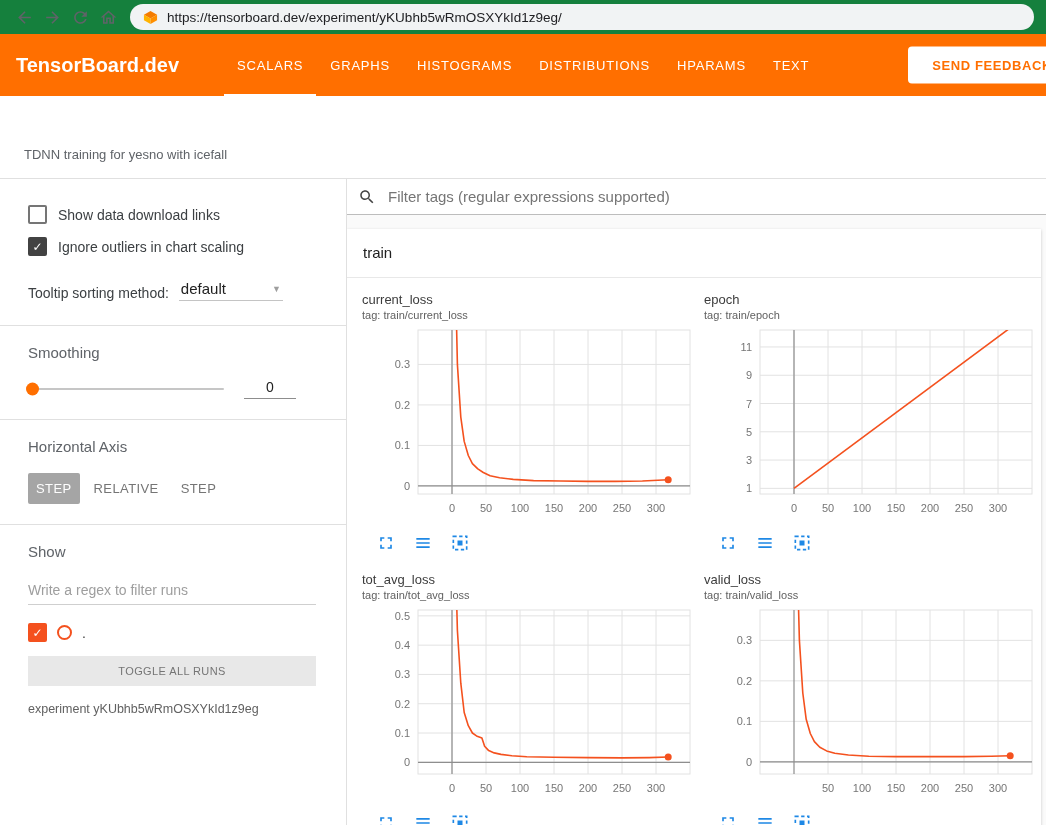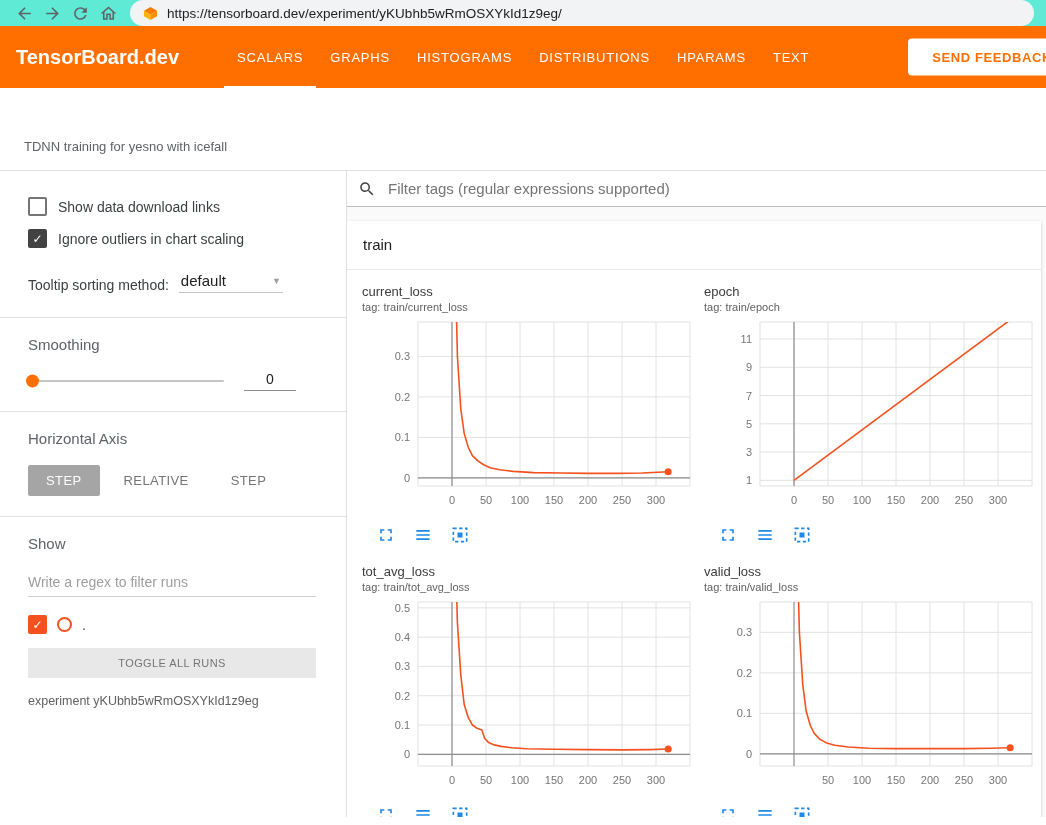--- a/index.html
+++ b/index.html
@@ -1,21 +1,21 @@
 <!DOCTYPE html>
 <html><head>
 <meta charset="utf-8">
 <style>
   html,body{margin:0;padding:0;}
   body{width:1046px;height:825px;overflow:hidden;background:#fff;
        font-family:"Liberation Sans","DejaVu Sans",sans-serif;color:#212121;}
   #app{width:1046px;height:825px;overflow:hidden;position:relative;}
 
   
-  .browser{height:26px;background:#5eead4;display:flex;align-items:center;padding:0 10px;gap:0;box-sizing:border-box;}
+  .browser{height:34px;background:#15803d;display:flex;align-items:center;padding:0 10px;gap:0;box-sizing:border-box;}
   .nav-ic{width:28px;height:28px;display:flex;align-items:center;justify-content:center;border-radius:50%;flex:0 0 auto;}
   .nav-ic svg{width:19px;height:19px;fill:#5f6368;}
   .addressbar{flex:1;height:26px;background:#f1f3f4;border-radius:14px;display:flex;align-items:center;gap:9px;padding:0 13px;margin-left:8px;margin-right:2px;}
   .favicon svg{width:15px;height:15px;display:block;}
   .url{font-size:13.5px;color:#202124;white-space:nowrap;}
 
   
   header{height:62px;background:#ff6f00;display:flex;align-items:center;padding:0 0 0 16px;position:relative;}
   .logo{color:#fff;font-size:20px;font-weight:bold;margin-right:58px;white-space:nowrap;}
   nav{display:flex;gap:27px;align-items:stretch;height:100%;}
@@ -48,21 +48,21 @@
           padding:0 2px 3px 2px;font-size:15px;color:#212121;cursor:pointer;gap:40px;}
   .select .arrow{color:#9e9e9e;font-size:9px;}
   .section-label{font-size:15px;color:#5f6368;margin-bottom:18px;}
   .slider-row{display:flex;align-items:center;margin-top:4px;}
   .slider{position:relative;width:196px;height:2px;background:#c6c6c6;border-radius:1px;}
   .thumb{position:absolute;left:-2px;top:50%;transform:translateY(-50%);width:13px;height:13px;border-radius:50%;background:#ff6f00;cursor:pointer;}
   .smooth-val{margin-left:20px;width:52px;text-align:center;font-size:14px;color:#212121;
               border-bottom:1px solid #8d8d8d;padding-bottom:3px;}
   .axis-btns{display:flex;gap:6px;margin-top:2px;}
   .axis-btn{border:none;background:transparent;color:#757575;font-size:13px;letter-spacing:.4px;
-            padding:8px 18px;border-radius:2px;font-family:inherit;cursor:pointer;}
+            padding:8px 8px;border-radius:2px;font-family:inherit;cursor:pointer;}
   .axis-btn.selected{background:#a5a5a5;color:#fdfdfd;}
   .regex-input{width:100%;box-sizing:border-box;border:none;border-bottom:1px solid #cfcfcf;background:transparent;
                font-size:14px;padding:4px 0 6px 0;font-family:inherit;color:#212121;outline:none;}
   .regex-input::placeholder{color:#9e9e9e;}
   .run-row{display:flex;align-items:center;gap:10px;margin-top:18px;font-size:14px;color:#424242;}
   .swatch{width:11px;height:11px;border:2px solid #f4511e;border-radius:50%;flex:0 0 auto;}
   .toggle-btn{width:100%;height:30px;margin-top:14px;border:none;border-radius:0;background:#e8e8e8;
               color:#757575;font-size:11px;letter-spacing:.4px;font-family:inherit;cursor:pointer;}
   .exp-caption{margin-top:16px;font-size:12.5px;color:#616161;}
 

